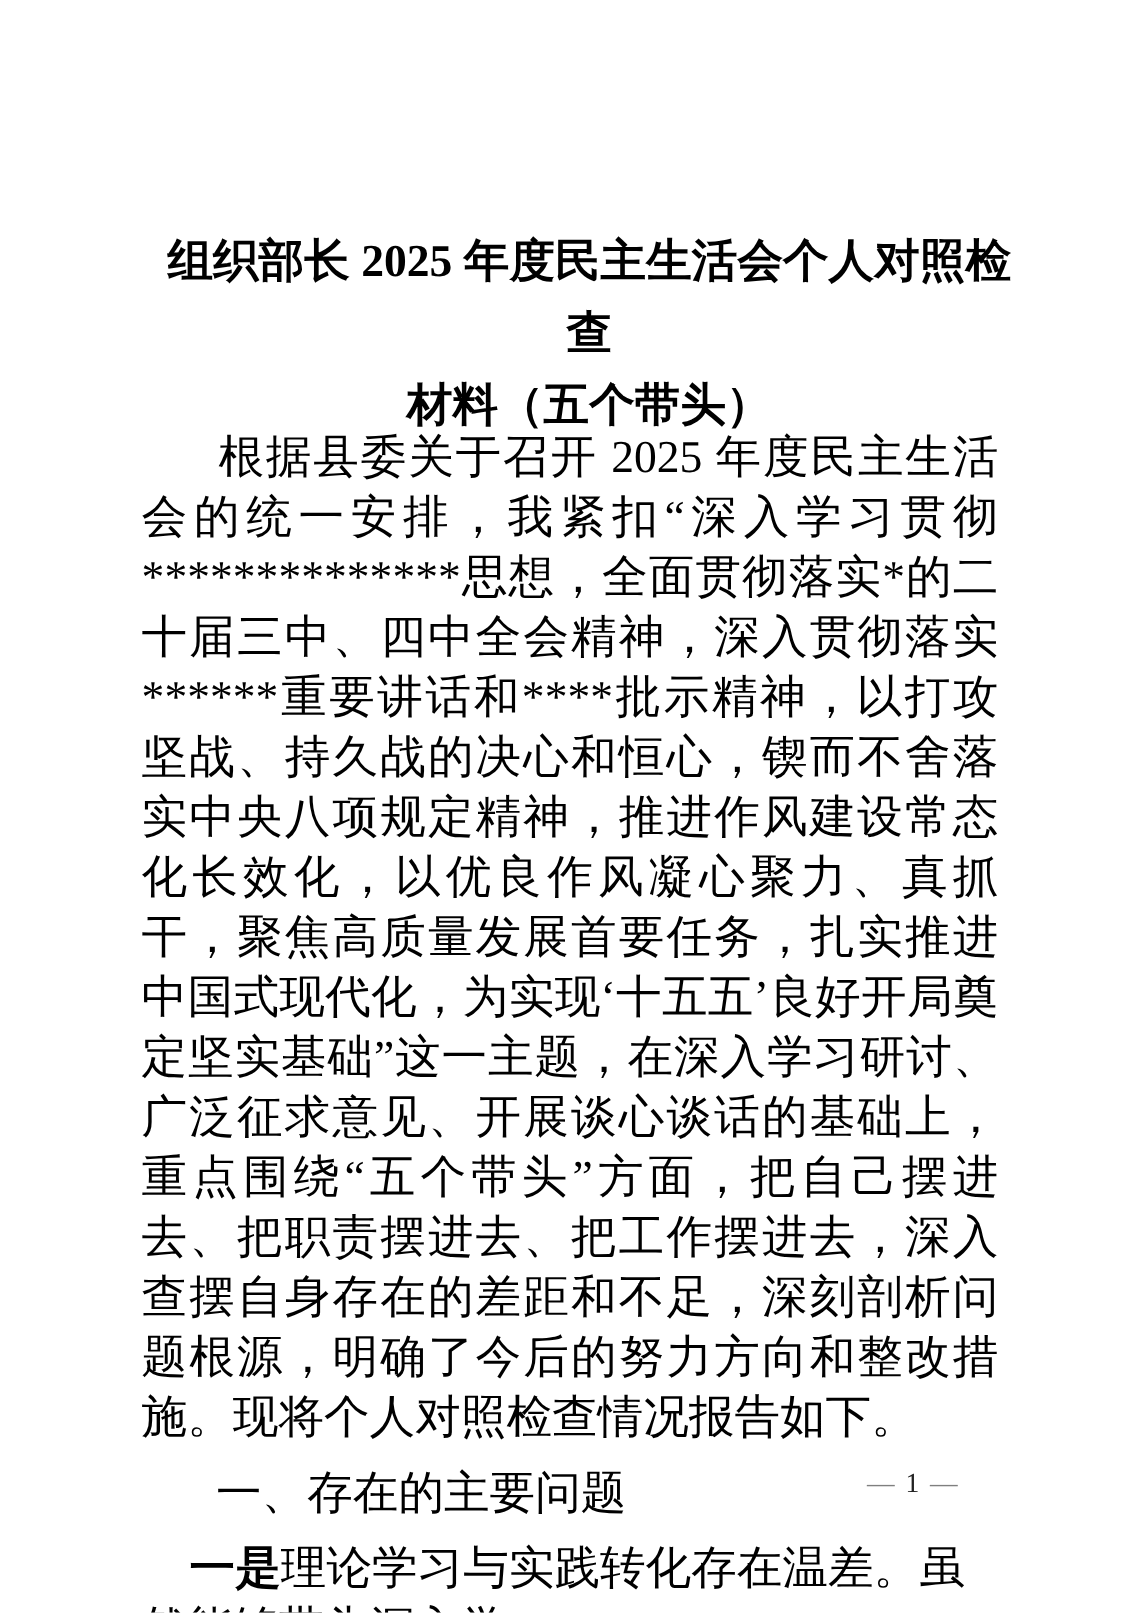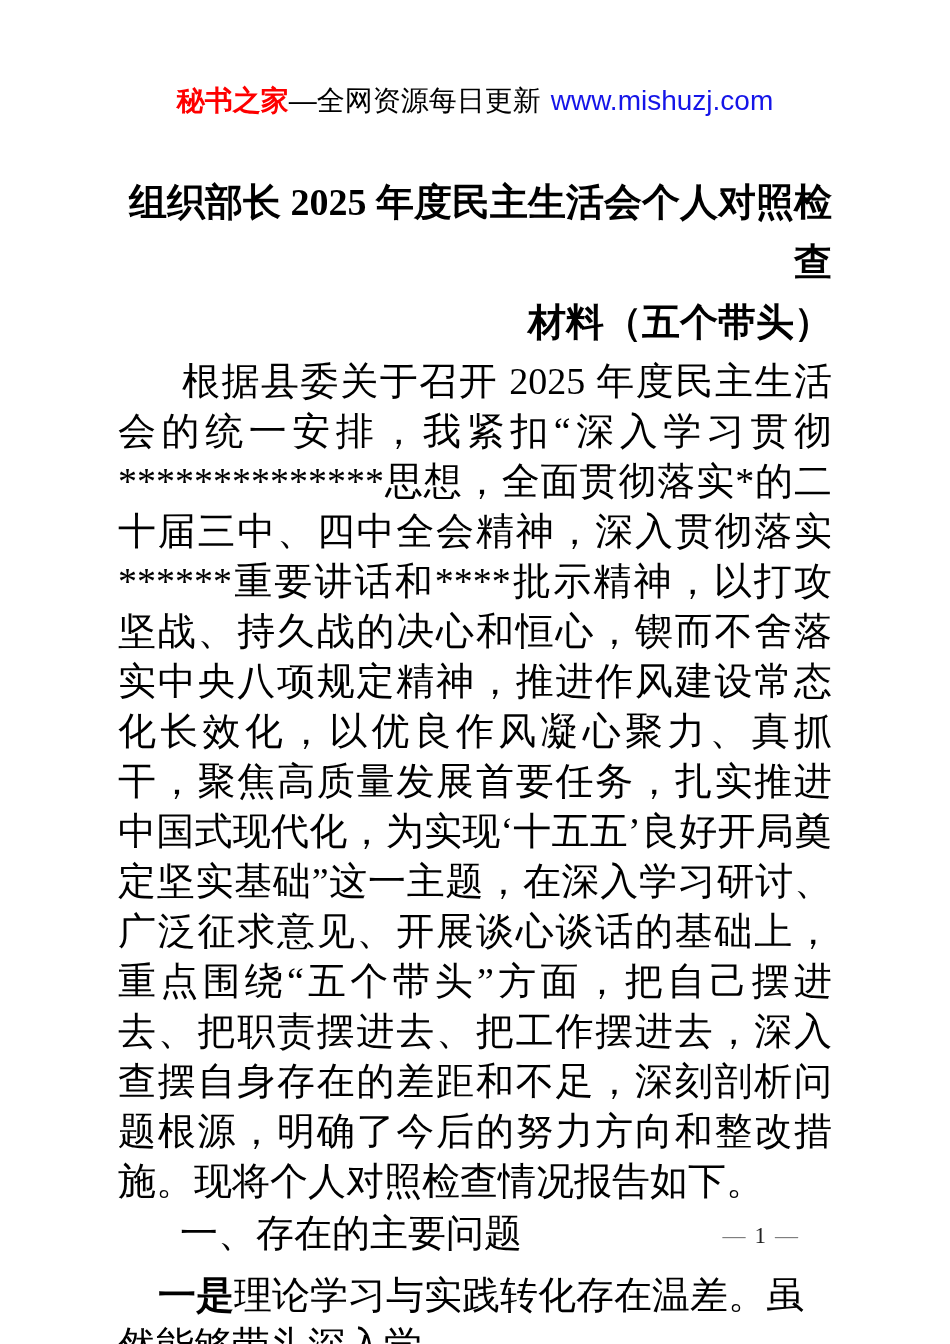--- a/index.html
+++ b/index.html
@@ -41,22 +41,22 @@
     color: #1515e8;
     text-decoration: none;
     margin-left: 10px;
   }
   
   .title {
     position: absolute;
     top: 172px;
     left: 118px;
     width: 714px;
-    margin: 0;
-    text-align: right;
+    margin: 16px;
+    text-align: center;
     font-size: 38px;
     font-weight: 700;
     line-height: 60px;
     font-family: "Liberation Serif", "DejaVu Serif", serif;
   }
   .title .tl { display: block; }
   
   .content {
     position: absolute;
     top: 356px;
@@ -65,21 +65,21 @@
     font-size: 38px;
     line-height: 50px;
     font-family: "Liberation Serif", "DejaVu Serif", serif;
   }
   .content p { margin: 0; padding: 0; }
   .content .p1 {
     text-align: justify;
     text-indent: 64px;
   }
   .content .h1n {
-    margin-top: 2px;
+    margin-top: 14px;
     text-indent: 62px;
   }
   .content .h2n {
     margin-top: 13px;
     text-indent: 22px;
   }
   .content .item {
     margin-top: 12px;
     text-indent: 40px;
   }
@@ -100,21 +100,20 @@
   .footer .num {
     color: #222222;
     margin: 0 9px;
   }
 </style>
 </head>
 <body>
 
 <div class="page">
 
-  <div class="header"><span class="brand">秘书之家</span><span class="sep">—</span><span class="tagline">全网资源每日更新</span><a class="url">www.mishuzj.com</a></div>
 
   <h1 class="title">
     <span class="tl">组织部长 2025 年度民主生活会个人对照检查</span>
     <span class="tl">材料（五个带头）</span>
   </h1>
 
   <div class="content">
     <p class="p1">根据县委关于召开 2025 年度民主生活会的统一安排，我紧扣“深入学习贯彻**************思想，全面贯彻落实*的二十届三中、四中全会精神，深入贯彻落实******重要讲话和****批示精神，以打攻坚战、持久战的决心和恒心，锲而不舍落实中央八项规定精神，推进作风建设常态化长效化，以优良作风凝心聚力、真抓干，聚焦高质量发展首要任务，扎实推进中国式现代化，为实现‘十五五’良好开局奠定坚实基础”这一主题，在深入学习研讨、广泛征求意见、开展谈心谈话的基础上，重点围绕“五个带头”方面，把自己摆进去、把职责摆进去、把工作摆进去，深入查摆自身存在的差距和不足，深刻剖析问题根源，明确了今后的努力方向和整改措施。现将个人对照检查情况报告如下。</p>
     <p class="h1n">一、存在的主要问题</p>
     <p class="item"><span class="lead">一是</span><span>理论学习与实践转化存在温差。虽然能够带头深入学</span></p>

